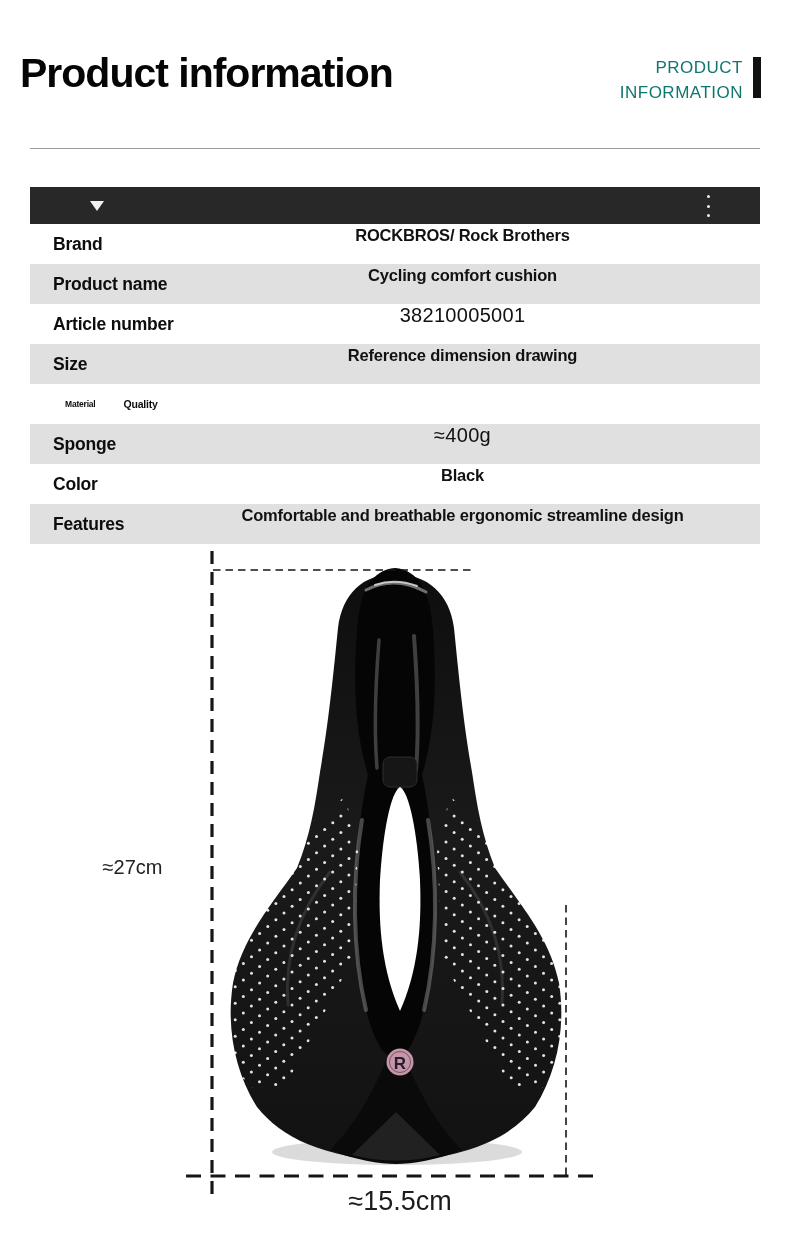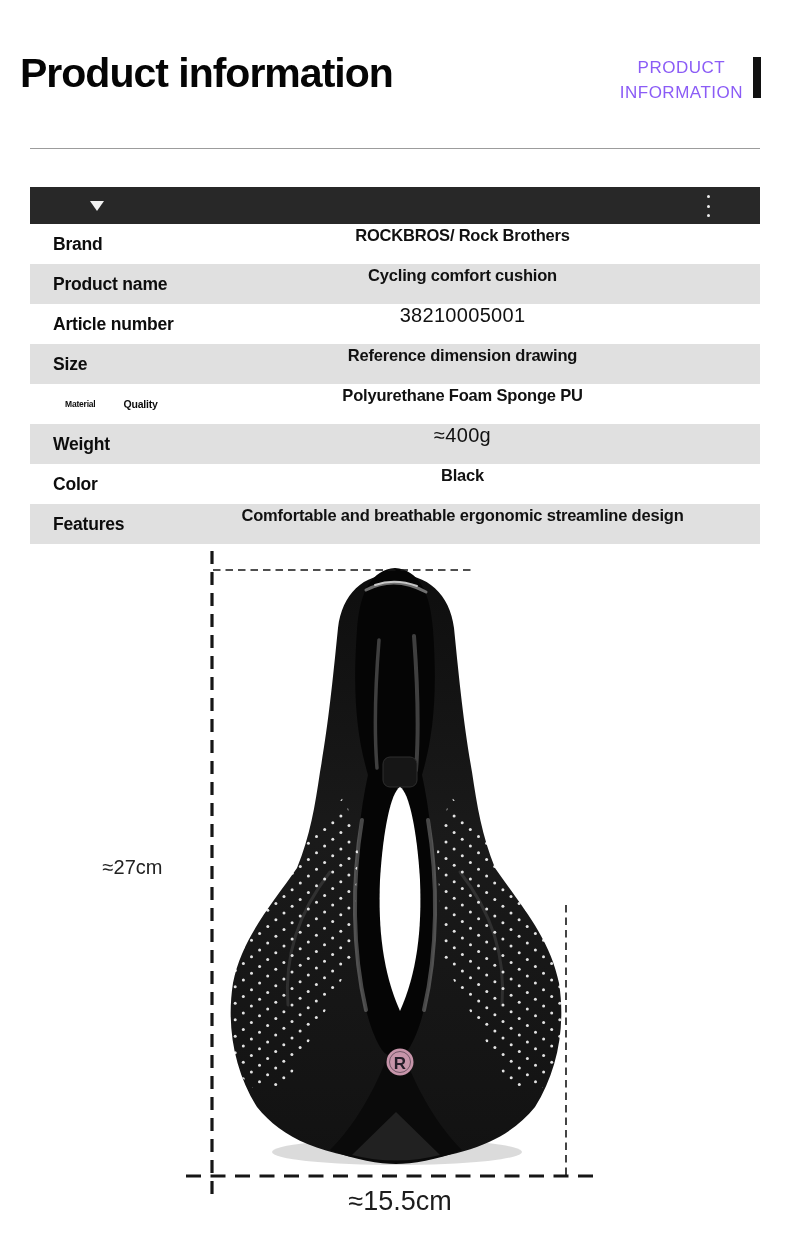--- a/index.html
+++ b/index.html
@@ -1,21 +1,21 @@
 <!DOCTYPE html>
 <html><head>
 <meta charset="utf-8">
 <style>
   html,body{margin:0;padding:0;background:#ffffff;}
   body{font-family:"Liberation Sans", sans-serif; -webkit-font-smoothing:antialiased;}
   #stage{position:relative;width:790px;height:1235px;background:#fff;overflow:hidden;margin:0 auto;border-radius:27px;}
 
   
   .page-title{position:absolute;left:20px;top:50px;font-size:41px;font-weight:700;letter-spacing:-1px;color:#050505;}
-  .corner{position:absolute;top:55px;right:47px;text-align:center;color:#8b5cf6;font-size:17px;line-height:25px;letter-spacing:.5px;}
+  .corner{position:absolute;top:55px;right:47px;text-align:right;color:#0f766e;font-size:17px;line-height:25px;letter-spacing:.5px;}
   .corner-bar{position:absolute;top:57px;left:753px;width:8px;height:41px;background:#111;}
   .rule{position:absolute;top:148px;left:30px;width:730px;height:1px;background:#9c9c9c;}
 
   
   .spec{position:absolute;left:30px;top:187px;width:730px;}
   .spec-head{position:relative;height:37px;background:#282828;}
   .tri{position:absolute;left:60px;top:14px;width:0;height:0;border-left:7px solid transparent;border-right:7px solid transparent;border-top:10px solid #f2f2f2;cursor:pointer;}
   .kebab{position:absolute;left:671px;top:8px;width:14px;height:22px;display:flex;flex-direction:column;align-items:center;justify-content:space-between;cursor:pointer;}
   .kebab span{width:3px;height:3px;border-radius:50%;background:#ededed;}
   .srow{position:relative;height:40px;}
@@ -70,24 +70,23 @@
         </div>
         <div class="srow shaded">
           <div class="lbl">Size</div>
           <div class="val v-bold">Reference dimension drawing</div>
         </div>
         <div class="srow">
           <div class="lbl">
             <span class="small1">Material</span>
             <span class="small2">Quality</span>
           </div>
-          <div class="val v-bold">Polyurethane Foam Sponge PU</div>
         </div>
         <div class="srow shaded">
-          <div class="lbl">Weight</div>
+          <div class="lbl">Sponge</div>
           <div class="val v-plain">≈400g</div>
         </div>
         <div class="srow">
           <div class="lbl">Color</div>
           <div class="val v-bold">Black</div>
         </div>
         <div class="srow shaded">
           <div class="lbl">Features</div>
           <div class="val v-bold">Comfortable and breathable ergonomic streamline design</div>
         </div>

